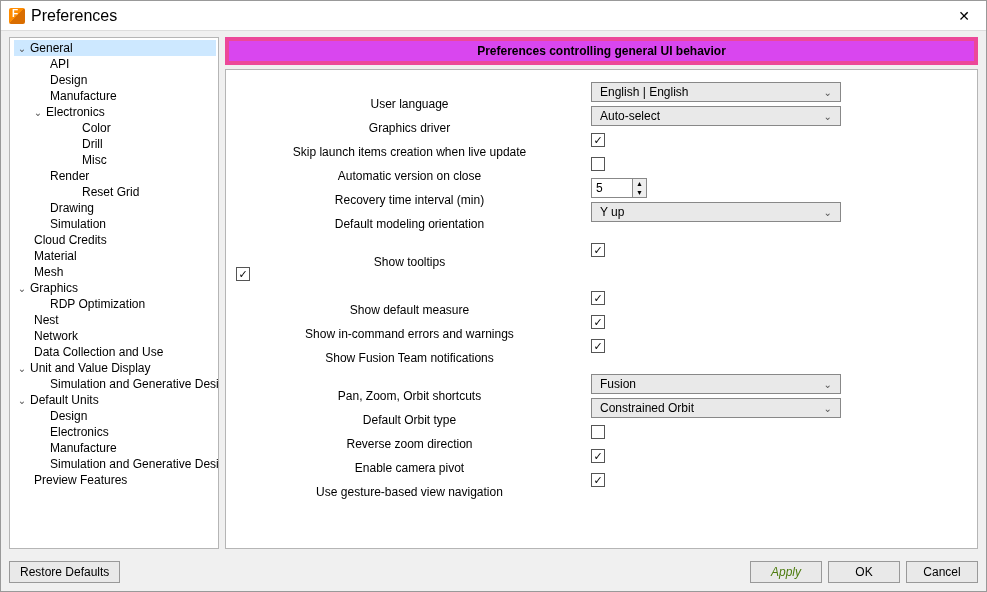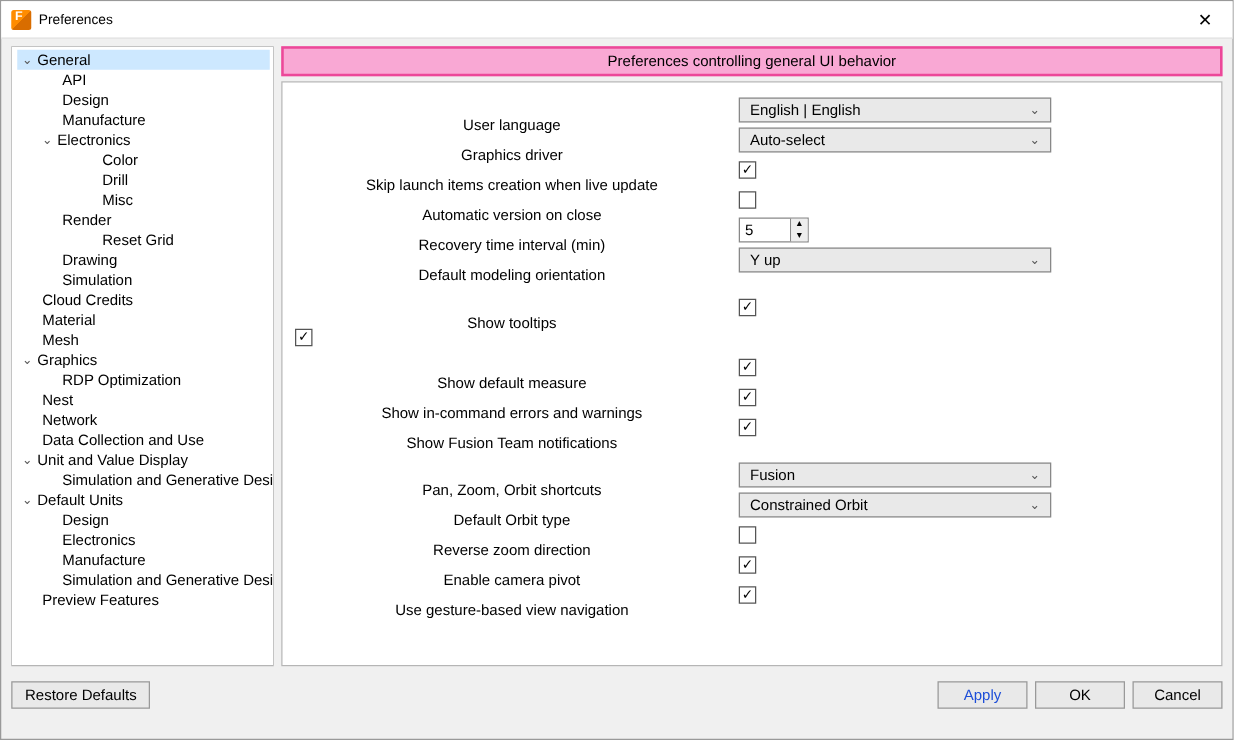--- a/index.html
+++ b/index.html
@@ -3,55 +3,55 @@
 <meta charset="utf-8">
 <style>
 * { box-sizing: border-box; margin: 0; padding: 0; font-family: "Segoe UI", Tahoma, sans-serif; font-size: 12px; }
 body { background: #fff; color: #000; }
 
 .window { width: 987px; height: 592px; border: 1px solid #999; display: flex; flex-direction: column; background: #f0f0f0; }
 
 .titlebar { height: 30px; display: flex; align-items: center; background: #fff; border-bottom: 1px solid #ddd; }
 .titlebar .app-icon { width: 16px; height: 16px; margin: 0 6px 0 8px; background: linear-gradient(135deg,#ff8c00 0%,#ff8c00 50%,#d96d00 50%,#d96d00 100%); border-radius: 2px; display:inline-block; position:relative; }
 .titlebar .app-icon::after{content:"F"; position:absolute; left:3px; top:0; font-weight:bold; font-size:10px; color:#fff;}
-.titlebar .title { flex: 1; font-size: 11px; }
+.titlebar .title { flex: 1; font-size: 16px; }
 .titlebar .close { width: 44px; height: 30px; display:flex; align-items:center; justify-content:center; font-size:14px; cursor:pointer; }
 
 .body { flex:1; display:flex; padding: 6px 8px 6px 8px; gap:6px; overflow:hidden; }
 
 .tree-panel { width: 210px; border:1px solid #b5b5b5; background:#fff; overflow-y:auto; padding:2px 2px 2px 4px; }
 .tree-item { display:flex; align-items:center; height:16px; white-space:nowrap; cursor:default; padding-left:2px;}
 .tree-item.selected { background:#cde8ff; }
 .tree-arrow { width:12px; display:inline-block; text-align:center; font-size:10px; color:#555; cursor:pointer; }
 .tree-label { padding-left:2px; }
 .ind0{margin-left:0px;} .ind1{margin-left:16px;} .ind2{margin-left:32px;} .ind3{margin-left:64px;}
 
 .right-panel { flex:1; display:flex; flex-direction:column; gap:4px; }
-.section-header { border:2px solid #ec4899; background:#f9a8d4; text-align:center; font-weight:normal; padding:3px 0; }
+.section-header { border:4px solid #ec4899; background:#d946ef; text-align:center; font-weight:bold; padding:3px 0; }
 .form-panel { flex:1; border:1px solid #b5b5b5; background:#fff; overflow-y:auto; padding:10px 20px 10px 10px; }
 
 .row { display:flex; align-items:center; height:24px; }
 .row.gap { height:14px; }
 .row-label { width:355px; text-align:center; padding-right:8px;margin-top:24px; }
 .row-ctrl { flex:1; display:flex; align-items:center; }
 
 .combo { width:250px; height:20px; border:1px solid #888; background:#e9e9e9; display:flex; align-items:center; padding:0 8px; position:relative; cursor:pointer; }
 .combo .val { flex:1; }
 .combo .arrow { font-size:10px; color:#555; }
 .spin { width:56px; height:20px; border:1px solid #888; background:#fff; display:flex; align-items:center; position:relative; }
 .spin input { border:none; width:40px; padding:0 4px; outline:none; font-size:12px; }
 .spin .spbtns { width:15px; height:100%; border-left:1px solid #888; display:flex; flex-direction:column; }
 .spin .spbtns div { flex:1; font-size:7px; display:flex; align-items:center; justify-content:center; cursor:pointer; background:#eee; }
 .chk { width:14px; height:14px; border:1px solid #555; display:inline-flex; align-items:center; justify-content:center; cursor:pointer; background:#fff; }
 .chk.checked::after { content:"✓"; font-size:11px; line-height:1; }
 
-.footer { display:flex; padding:6px 8px 24px 8px; align-items:flex-start; }
+.footer { display:flex; padding:6px 8px 8px 8px; align-items:flex-start; }
 .footer .spacer { flex:1; }
 .btn { min-width:72px; height:22px; border:1px solid #999; background:#e9e9e9; padding:0 10px; cursor:pointer; display:inline-flex; align-items:center; justify-content:center; margin-left:6px; }
-.btn.disabled { color:#1d4ed8; }
+.btn.disabled { color:#4d7c0f;font-style:italic; }
 .btn.restore { margin-left:0; }
 </style>
 </head>
 <body>
 
 <div class="window">
 
   <div class="titlebar">
     <span class="app-icon"></span>
     <span class="title">Preferences</span>

